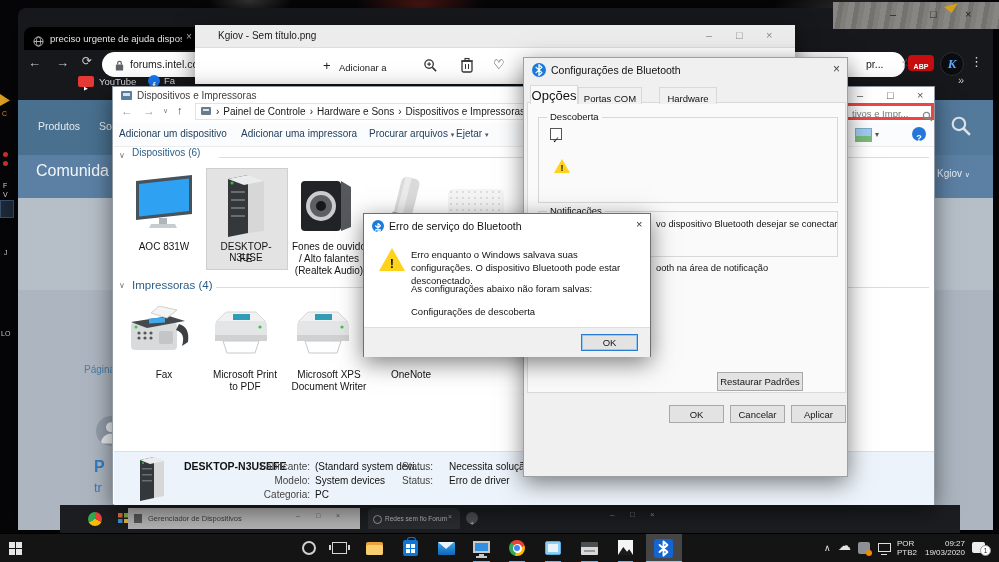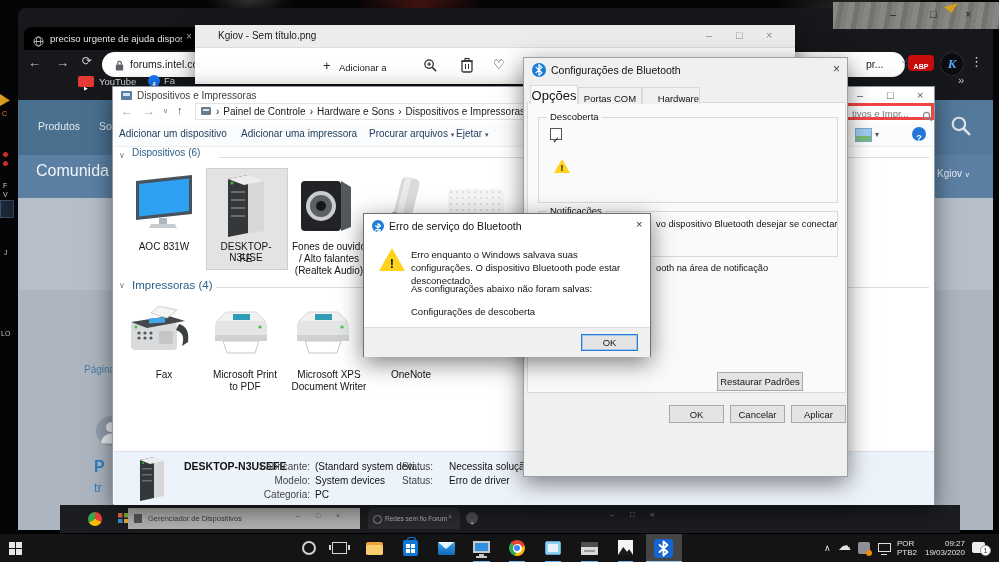--- a/index.html
+++ b/index.html
@@ -356,21 +356,21 @@
           <polyline points="7,7.5 17,16.5 12,21 12,3 17,7.5 7,16.5" fill="none" stroke="#fff" stroke-width="2.2" stroke-linejoin="round" stroke-linecap="round"></polyline>
         </svg></span>
     <span class="a" style="left:27px;top:6px;font-size:10.5px;color:#111">Configurações de Bluetooth</span>
     <span class="a" style="left:309px;top:4px;font-size:12px;color:#444">×</span>
 
     <div class="a" style="left:3px;top:44px;width:319px;height:291px;background:#fafafa;border:1px solid #d9d9d9;box-sizing:border-box"></div>
     <div class="a" style="left:6px;top:27px;width:46px;height:18px;background:#fafafa;border:1px solid #d9d9d9;border-bottom:none;text-align:center;z-index:2">
       <span style="font-size:13px;line-height:18px;color:#111">Opções</span></div>
     <div class="a" style="left:54px;top:29px;width:62px;height:16px;background:#f0f0f0;border:1px solid #d9d9d9;border-bottom:none;text-align:center">
       <span style="font-size:9.5px;line-height:16px;color:#111">Portas COM</span></div>
-    <div class="a" style="left:118px;top:29px;width:56px;height:16px;background:#f0f0f0;border:1px solid #d9d9d9;border-bottom:none;text-align:right">
+    <div class="a" style="left:135px;top:29px;width:56px;height:16px;background:#f0f0f0;border:1px solid #d9d9d9;border-bottom:none;text-align:center">
       <span style="font-size:9.5px;line-height:16px;color:#111">Hardware</span></div>
 
     <div class="a" style="left:14px;top:59px;width:298px;height:84px;border:1px solid #d8d8d8"></div>
     <span class="a" style="left:23px;top:53px;font-size:9.5px;color:#111;background:#fafafa;padding:0 3px">Descoberta</span>
     <span class="a" style="left:26px;top:70px;width:10px;height:10px;background:#fff;border:1px solid #555;text-align:center">
       <span style="font-size:9px;line-height:10px;color:#111">✓</span></span>
     <span class="warn" style="left:30px;top:101px;width:16px;height:14px">
         <span style="font-size:9px">!</span>
       </span>
 

